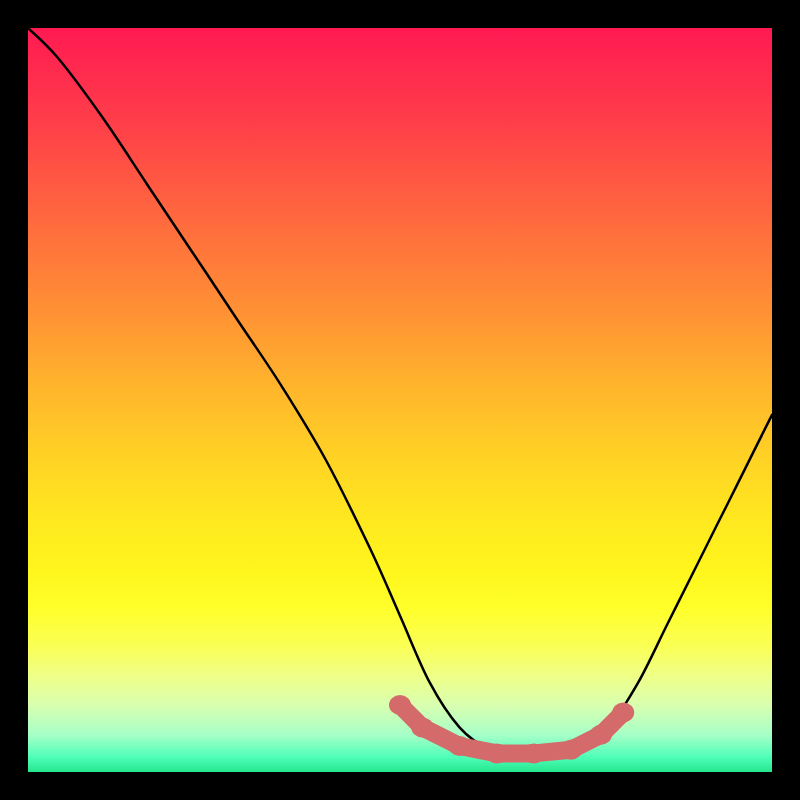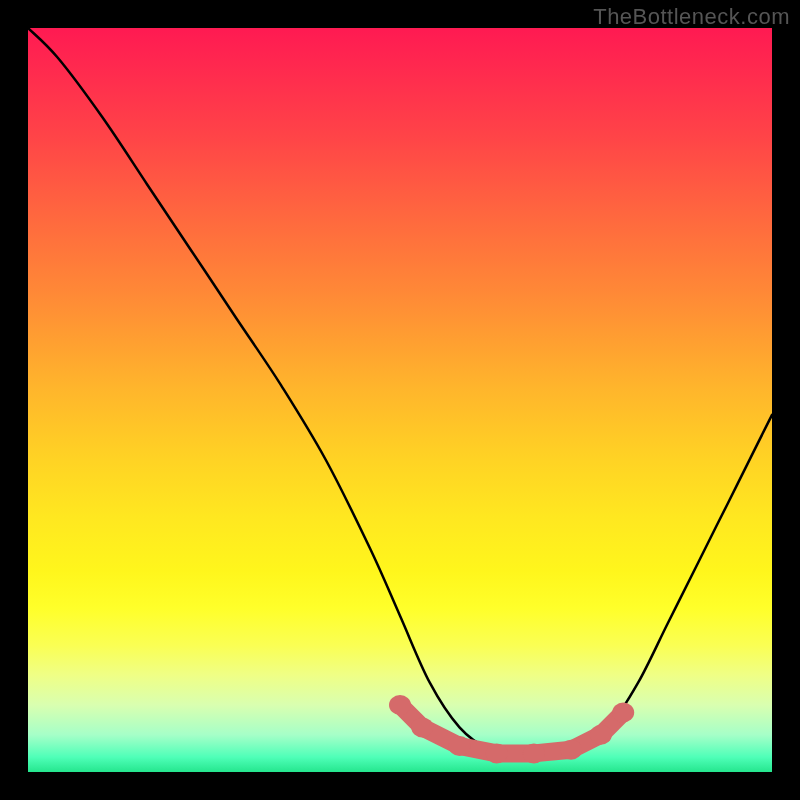--- a/index.html
+++ b/index.html
@@ -89,15 +89,14 @@
           <ellipse cx="505.9" cy="725.4" rx="11" ry="10" fill="#d56a6a" stroke="#c45a5a" stroke-width="0"></ellipse>
           <line x1="543.1" y1="721.7" x2="572.9" y2="706.8" stroke="#d56a6a" stroke-width="18" stroke-linecap="round"></line>
           <ellipse cx="543.1" cy="721.7" rx="11" ry="10" fill="#d56a6a" stroke="#c45a5a" stroke-width="0"></ellipse>
           <line x1="572.9" y1="706.8" x2="595.2" y2="684.5" stroke="#d56a6a" stroke-width="18" stroke-linecap="round"></line>
           <ellipse cx="572.9" cy="706.8" rx="11" ry="10" fill="#d56a6a" stroke="#c45a5a" stroke-width="0"></ellipse>
           <ellipse cx="595.2" cy="684.5" rx="11" ry="10" fill="#d56a6a" stroke="#c45a5a" stroke-width="0"></ellipse>
         </g>
     </svg>
   </div>
 
-  <div class="watermark">TheBottleneck.com</div>
 
 </div>
 
 </body></html>

